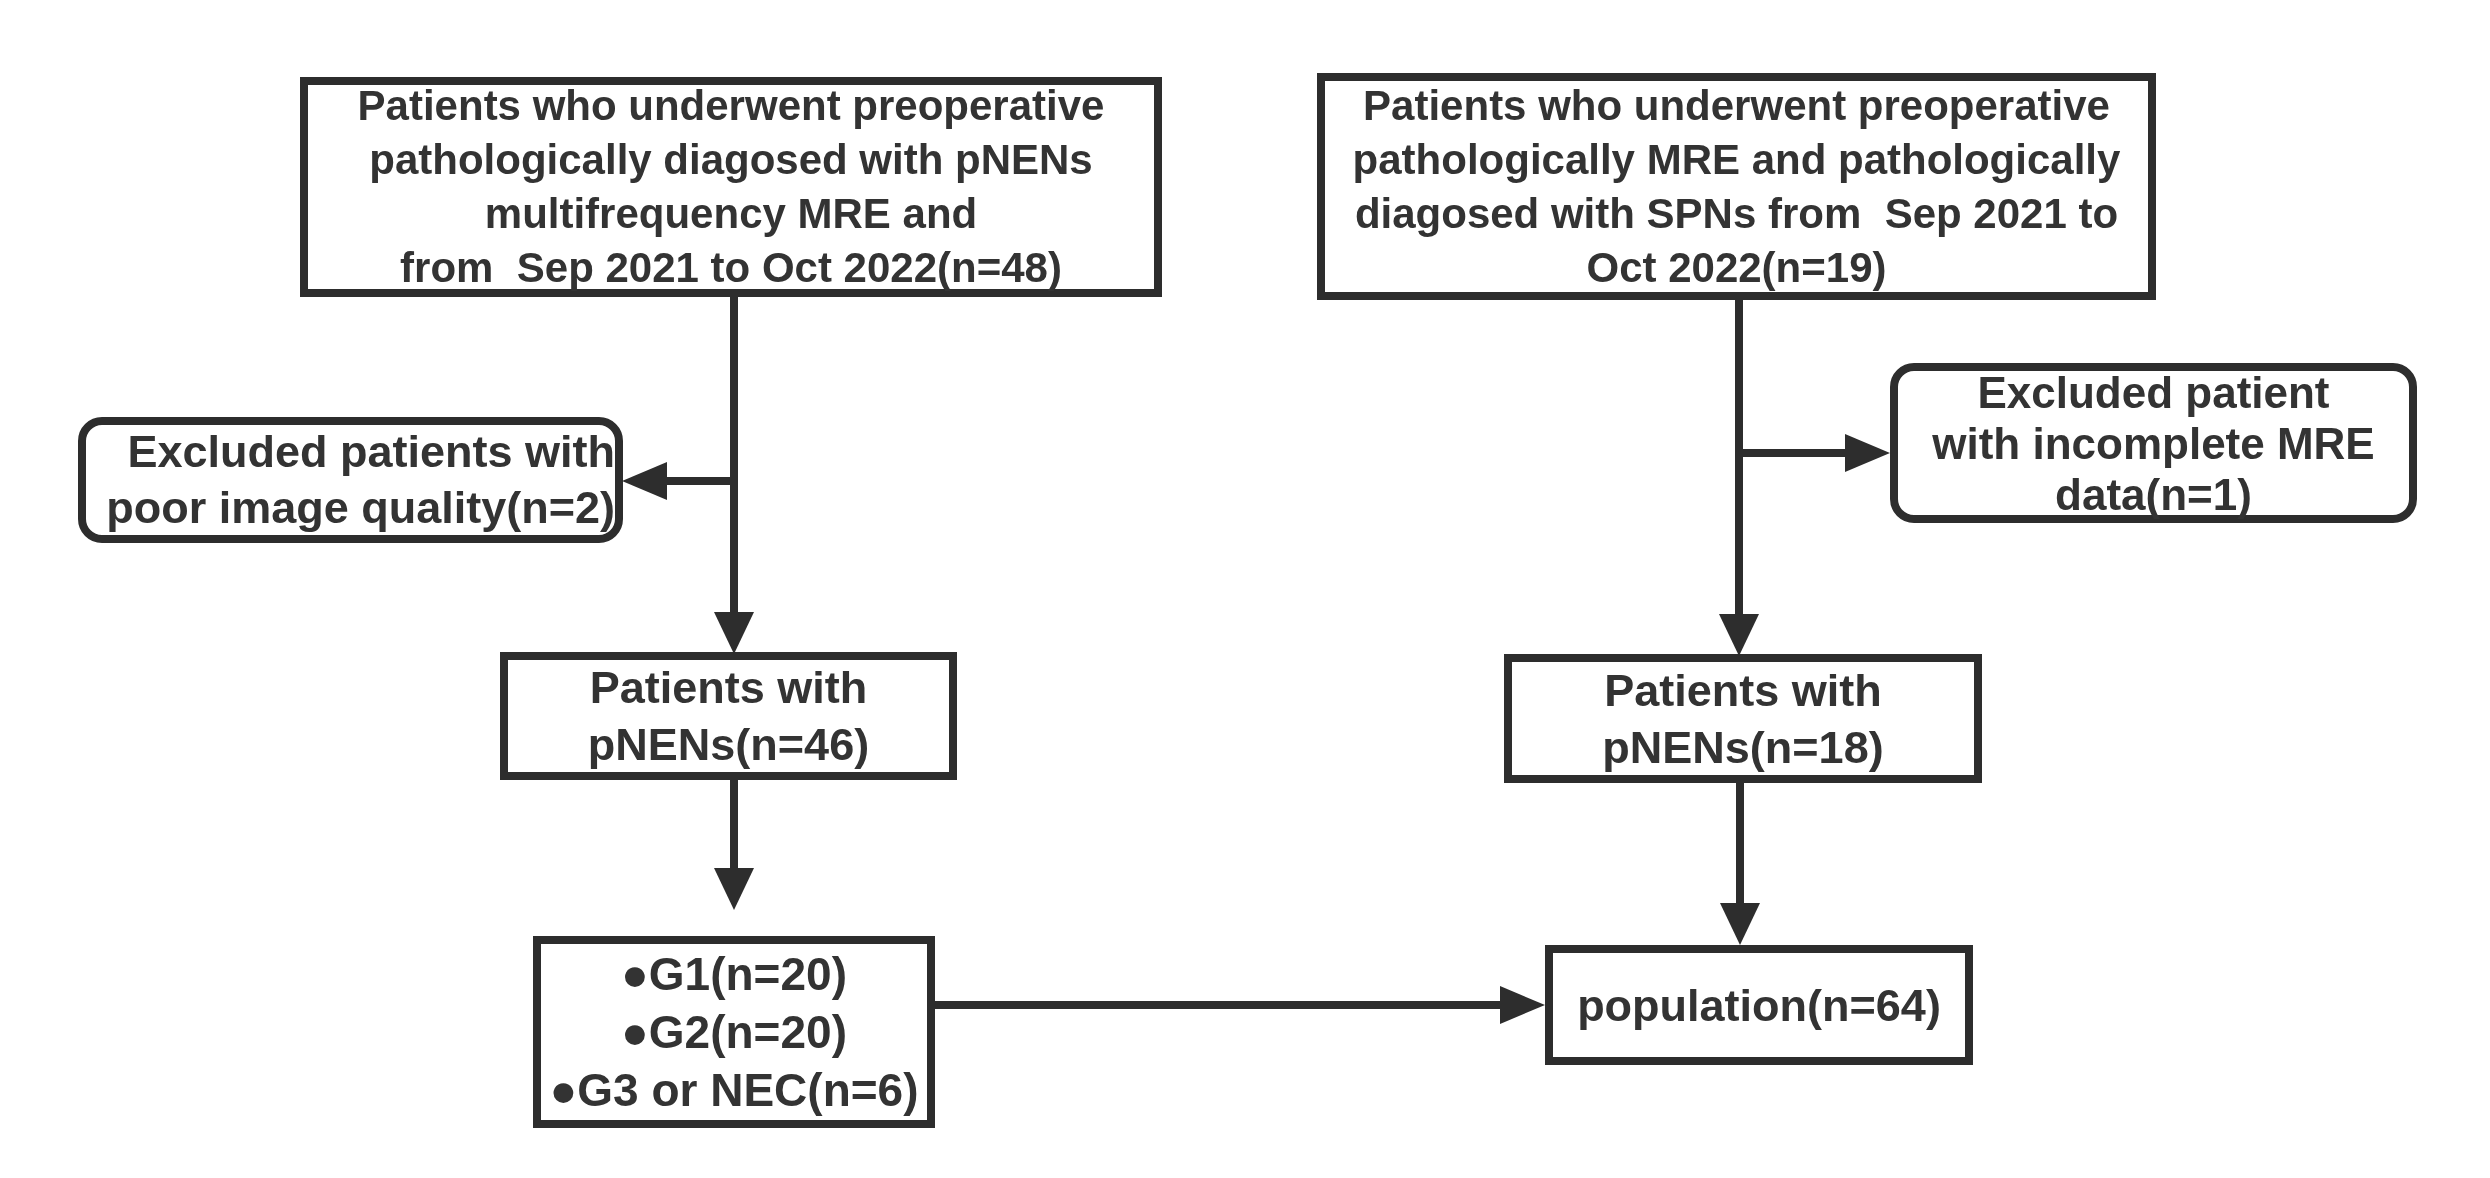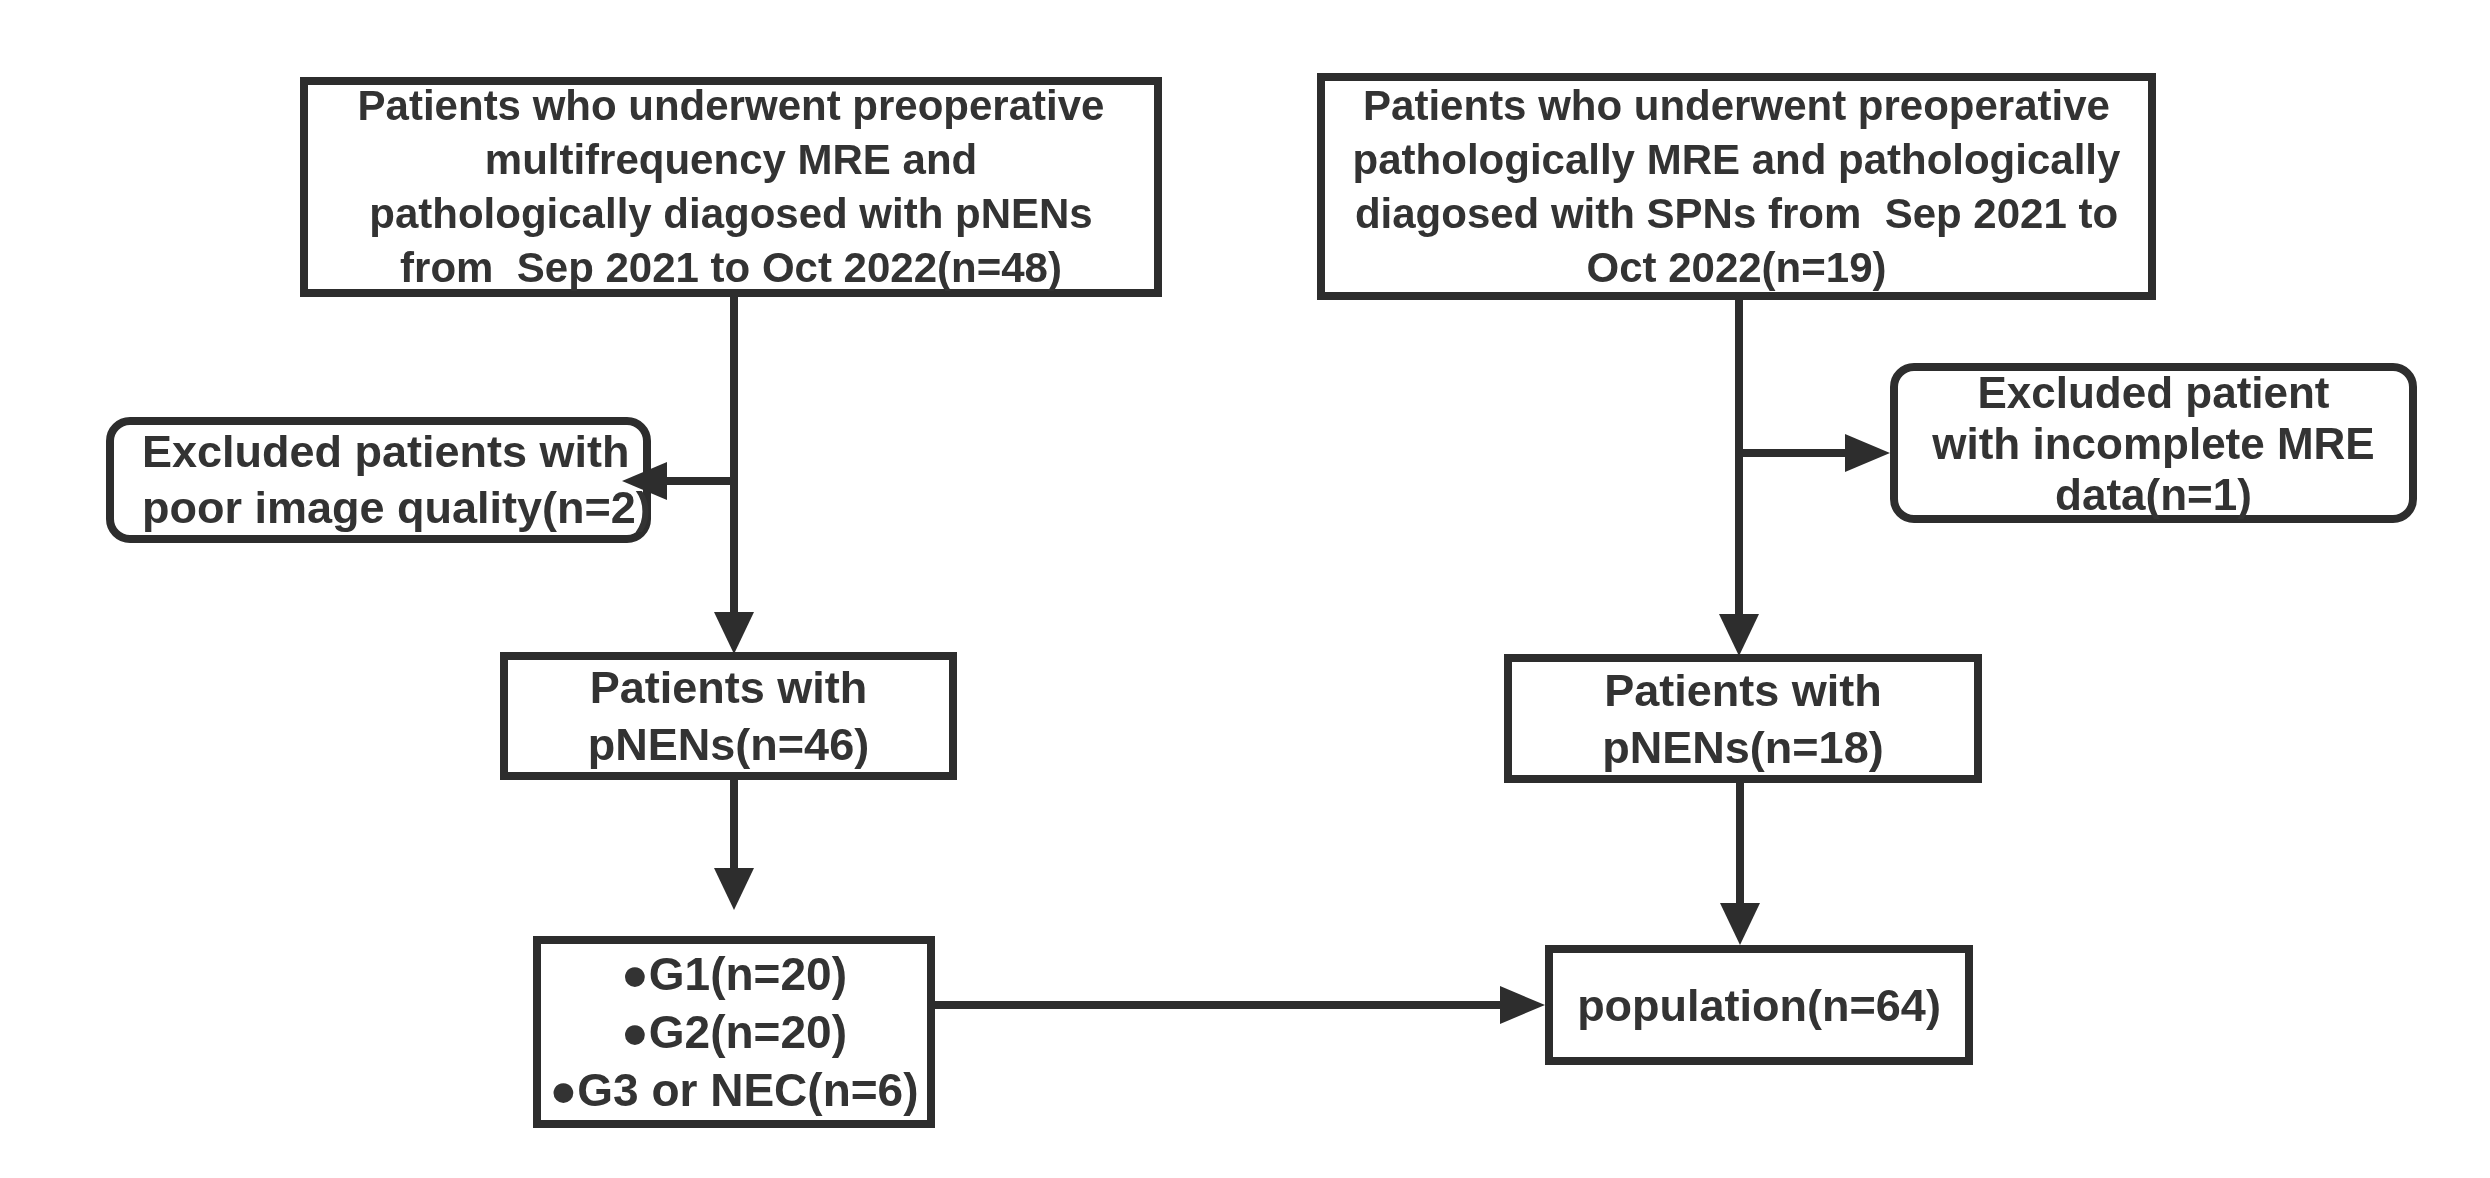--- a/index.html
+++ b/index.html
@@ -22,21 +22,21 @@
     background: #ffffff;
     color: #333333;
     font-weight: bold;
     display: flex;
     flex-direction: column;
     justify-content: center;
     align-items: center;
     text-align: center;
   }
   .node.rounded { border-radius: 24px; }
-  .node.left-text { align-items: flex-start; text-align: left; margin-left: 28px; }
+  .node.left-text { align-items: flex-end; text-align: left; }
   .box-line { white-space: pre; }
 
   .fs-top  { font-size: 42px; line-height: 54px; }
   .fs-ex   { font-size: 45px; line-height: 56px; }
   .fs-er   { font-size: 44px; line-height: 51px; }
   .fs-mid  { font-size: 45px; line-height: 57px; }
   .fs-g    { font-size: 46px; line-height: 58px; }
   .fs-fin  { font-size: 45px; line-height: 55px; }
 
   .conn {
@@ -64,22 +64,22 @@
     border-left: 45px solid #2d2d2d;
   }
 </style>
 </head>
 <body>
 
 <div class="stage">
 
   <div class="node fs-top" style="left:300px; top:77px; width:862px; height:220px;">
     <div class="box-line">Patients who underwent preoperative</div>
+    <div class="box-line">pathologically diagosed with pNENs</div>
     <div class="box-line">multifrequency MRE and</div>
-    <div class="box-line">pathologically diagosed with pNENs</div>
     <div class="box-line">from  Sep 2021 to Oct 2022(n=48)</div>
   </div>
 
   <div class="node fs-top" style="left:1317px; top:73px; width:839px; height:227px;">
     <div class="box-line">Patients who underwent preoperative</div>
     <div class="box-line">pathologically MRE and pathologically</div>
     <div class="box-line">diagosed with SPNs from  Sep 2021 to</div>
     <div class="box-line">Oct 2022(n=19)</div>
   </div>
 

